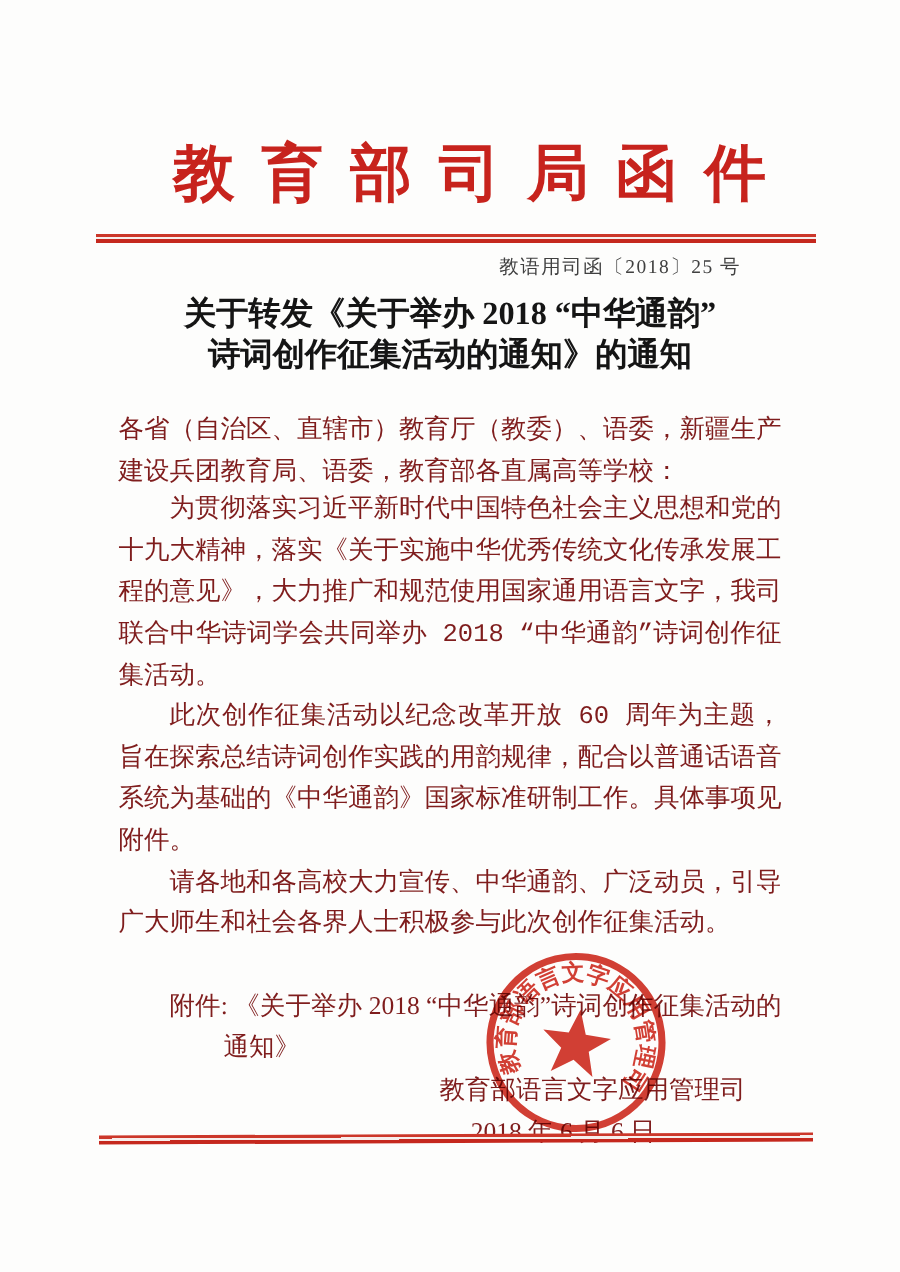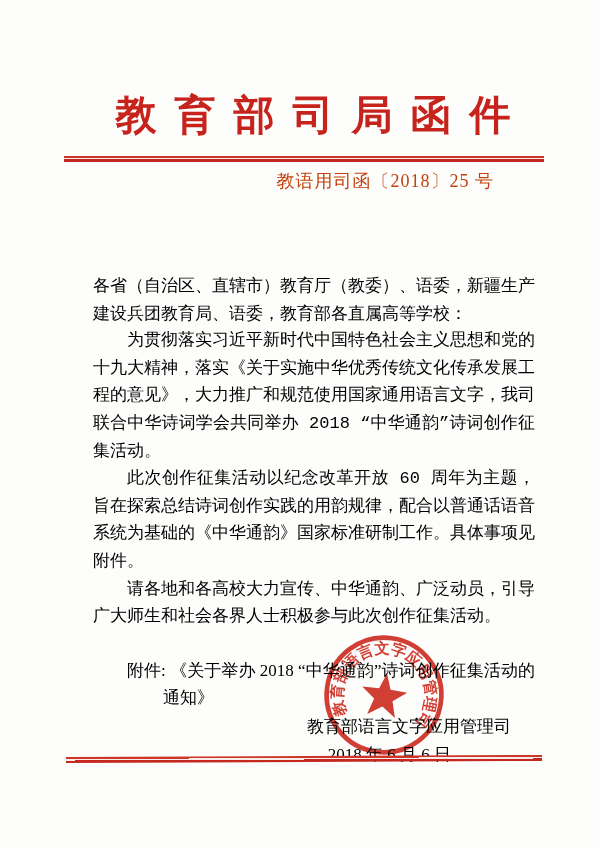--- a/index.html
+++ b/index.html
@@ -19,30 +19,30 @@
     height:6px;
     background:linear-gradient(to bottom,
       #cc372a 0,#cc372a 2px,
       #f7eeec 2px,#f7eeec 3.5px,
       #c5281e 3.5px,#c5281e 6px);
   }
   .rule-top{position:absolute;top:156px;left:64px;width:480px;}
   .rule-bottom{position:absolute;top:756px;left:66px;width:476px;transform:rotate(-0.25deg);}
   .doc-number{
     position:absolute;top:169px;right:106px;
-    font-size:18px;color:#c2410c;letter-spacing:1px;
+    font-size:13px;color:#404040;letter-spacing:1px;
   }
   .title{
     position:absolute;top:196px;left:0;right:0;margin:0;
     text-align:center;font-size:21.5px;line-height:26.5px;
     font-weight:700;color:#151515;
   }
   .body-text{
-    position:absolute;top:272px;left:93px;width:442px;
-    font-size:17px;line-height:27.6px;color:#000000;
+    position:absolute;top:272px;left:79px;width:442px;
+    font-size:17px;line-height:27.6px;color:#7f1d1d;
     text-align:justify;
   }
   .body-text p{margin:0;}
   .indent{text-indent:2em;font-family:Liberation Mono, monospace;}
   .attachment{margin-top:26px;padding-left:70px;text-indent:-36px;}
   .signature{margin-top:1px;text-align:right;padding-right:24px;}
   .date{text-align:right;padding-right:84px;}
   .seal{
     position:absolute;left:321px;top:632px;width:126px;height:126px;
     transform:rotate(8deg);
@@ -54,20 +54,24 @@
 <body>
 
 <div class="page">
 
   <div class="letterhead">教育部司局函件</div>
 
   <div class="rule rule-top"></div>
 
   <div class="doc-number">教语用司函〔2018〕25 号</div>
 
+  <h1 class="title">
+    <span>关于转发《关于举办 2018 “中华通韵”</span><br>
+    <span>诗词创作征集活动的通知》的通知</span>
+  </h1>
 
   <div class="body-text">
     <p class="salutation">各省（自治区、直辖市）教育厅（教委）、语委，新疆生产建设兵团教育局、语委，教育部各直属高等学校：</p>
     <p class="indent">为贯彻落实习近平新时代中国特色社会主义思想和党的十九大精神，落实《关于实施中华优秀传统文化传承发展工程的意见》，大力推广和规范使用国家通用语言文字，我司联合中华诗词学会共同举办 2018 “中华通韵”诗词创作征集活动。</p>
     <p class="indent">此次创作征集活动以纪念改革开放 60 周年为主题，旨在探索总结诗词创作实践的用韵规律，配合以普通话语音系统为基础的《中华通韵》国家标准研制工作。具体事项见附件。</p>
     <p class="indent">请各地和各高校大力宣传、中华通韵、广泛动员，引导广大师生和社会各界人士积极参与此次创作征集活动。</p>
 
     <div class="attachment">
       <span>附件:</span>
       <span>《关于举办 2018 “中华通韵”诗词创作征集活动的通知》</span>

